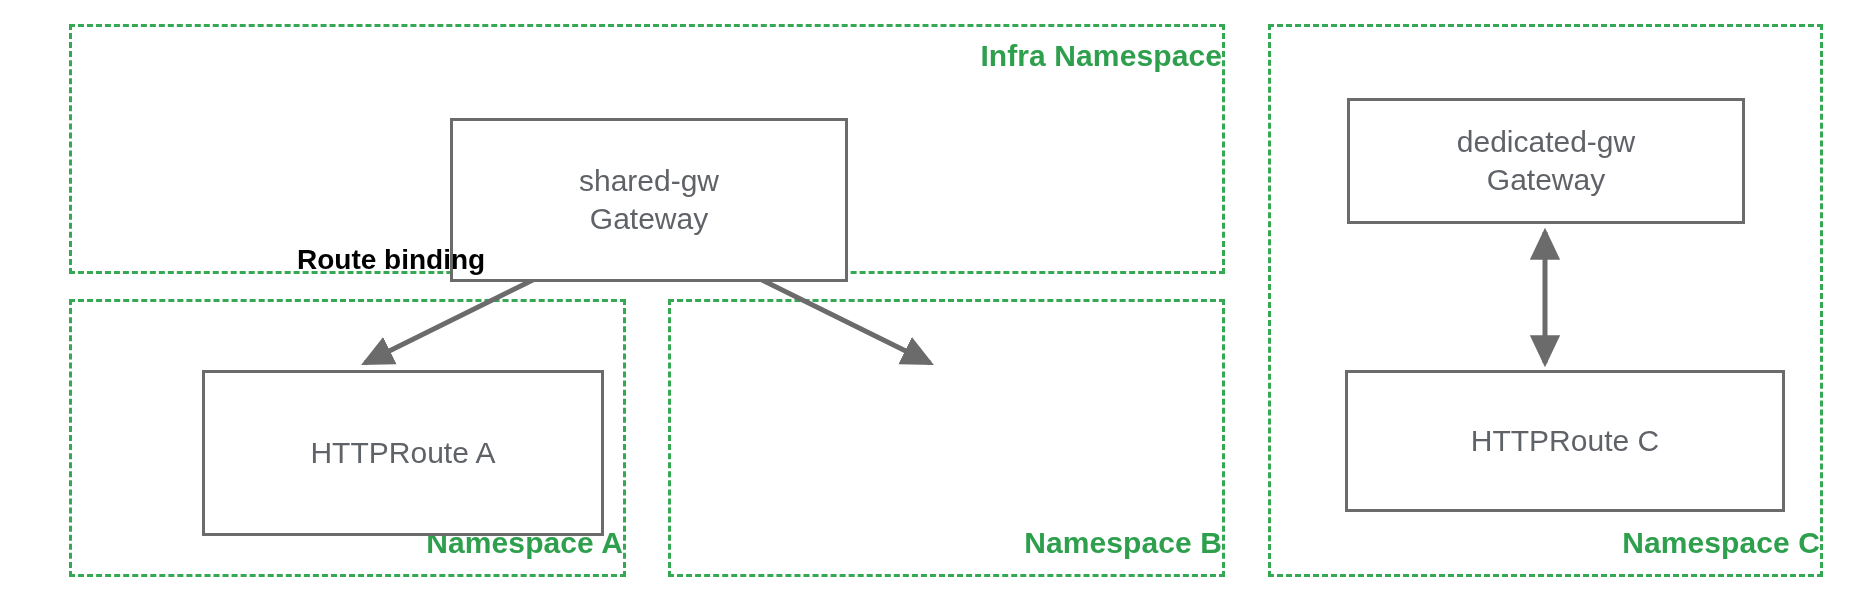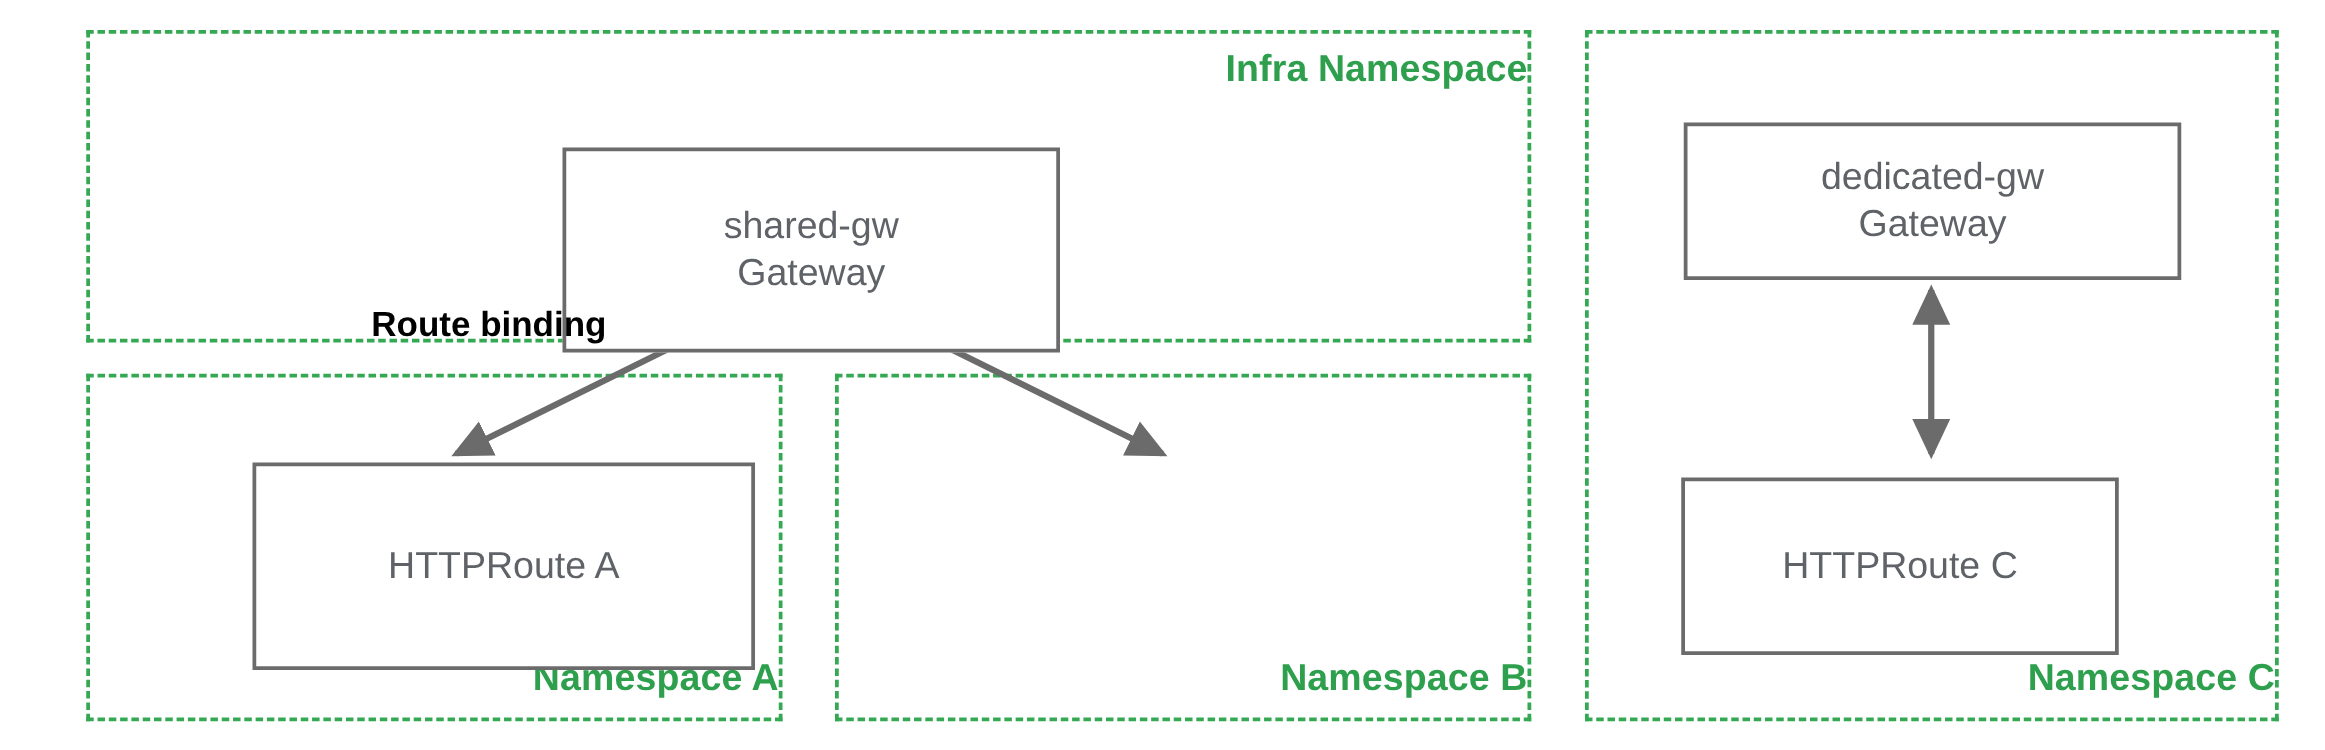--- a/index.html
+++ b/index.html
@@ -119,19 +119,19 @@
   <div class="box" style="left:1347px; top:98px; width:398px; height:126px;justify-content:center;">
     <span>dedicated-gw
 Gateway</span>
   </div>
 
   <div class="box" style="left:158px; top:370px; width:402px; height:166px;margin-left:44px;">
     <span>HTTPRoute A</span>
   </div>
 
 
-  <div class="box" style="left:1345px; top:370px; width:350px; height:142px;margin-top:12px;">
+  <div class="box" style="left:1345px; top:370px; width:440px; height:142px;">
     <span>HTTPRoute C</span>
   </div>
 
   <div class="edge-label" style="left:297px; top:244px;">Route binding</div>
 
 </div>
 
 </body></html>

